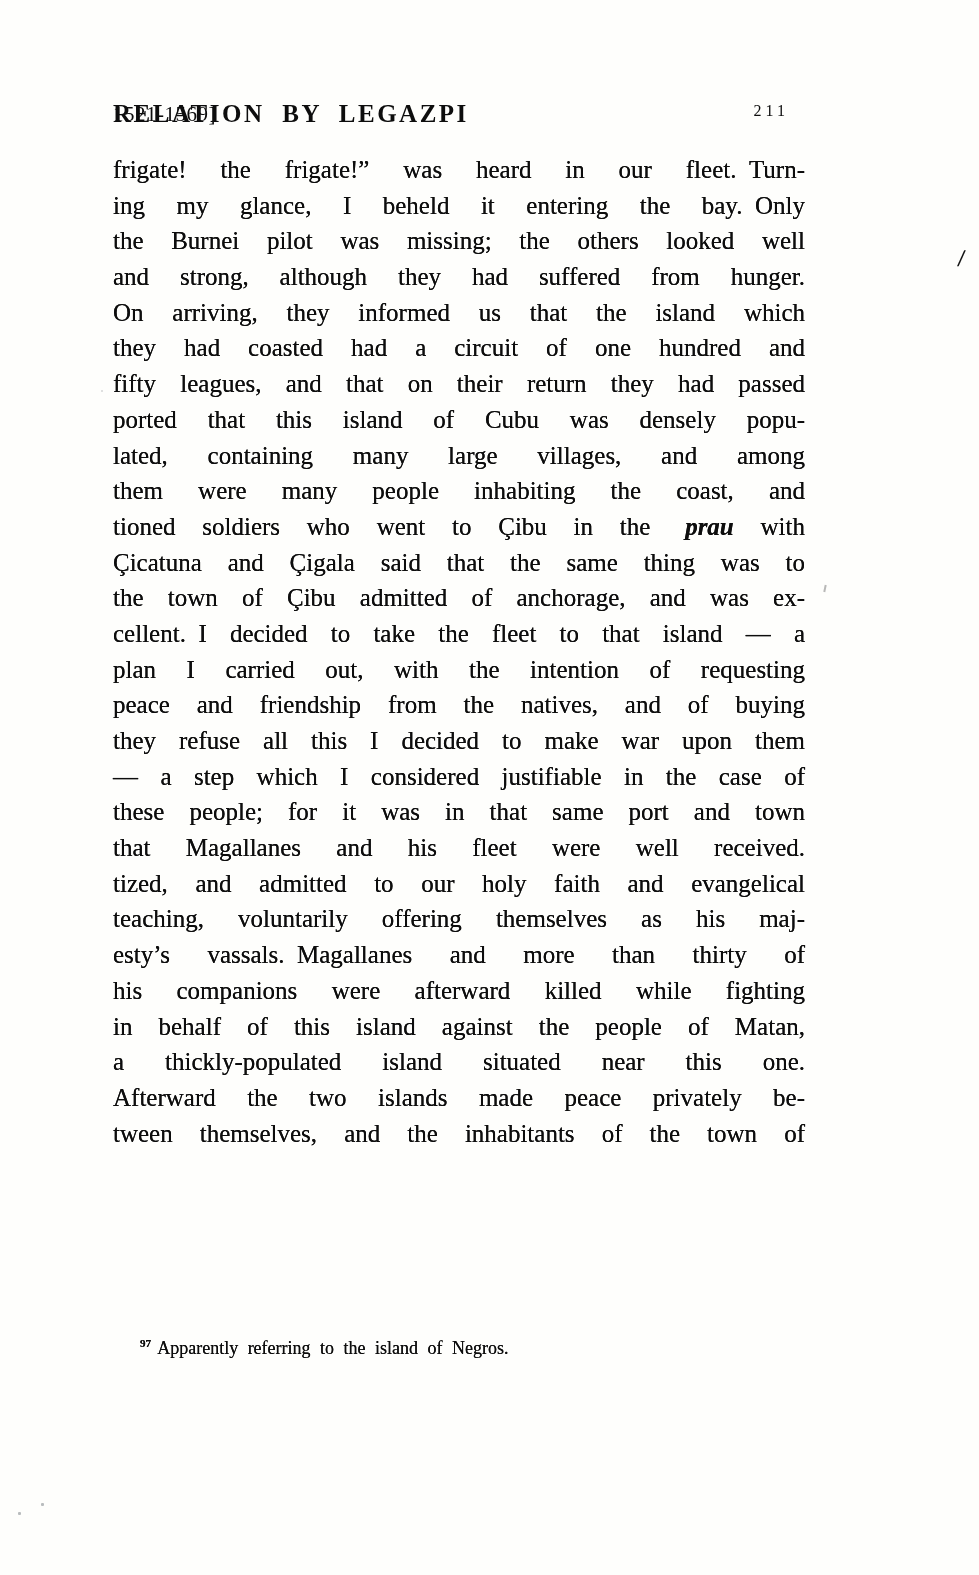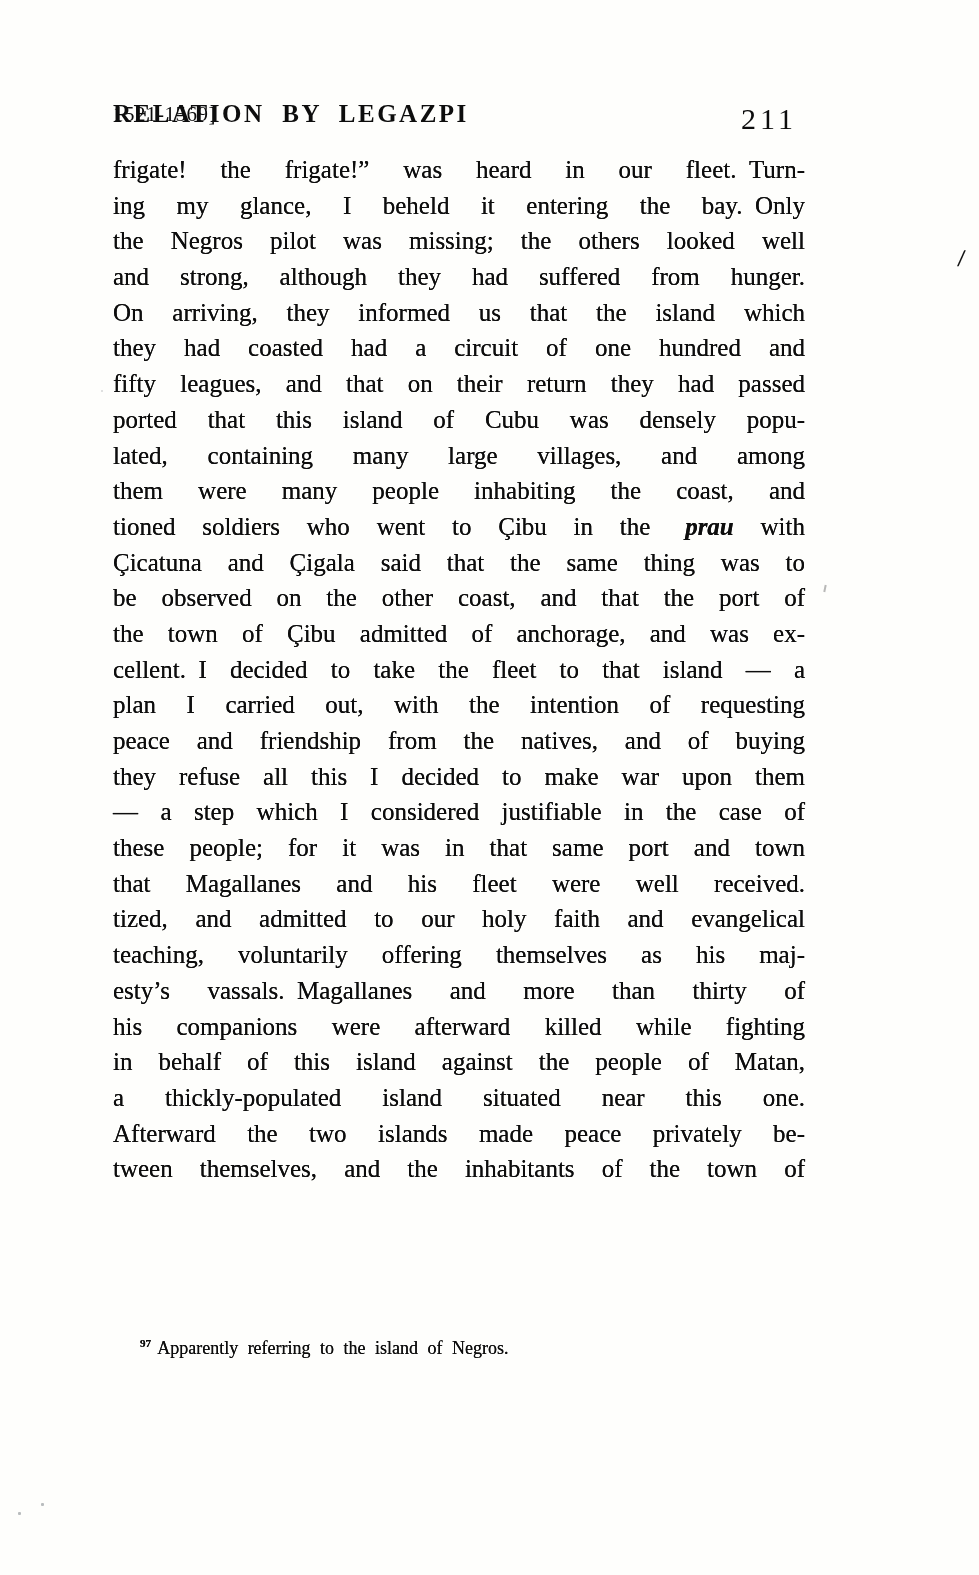--- a/index.html
+++ b/index.html
@@ -21,22 +21,22 @@
     font-size:21px;letter-spacing:0.5px;
     white-space:nowrap;
   }
   .head-title{
     position:absolute;left:0;top:2px;width:100%;
     font-size:25px;font-weight:700;
     letter-spacing:2.5px;word-spacing:9px;
     white-space:nowrap;
   }
   .folio{
-    position:absolute;right:8px;top:4px;
-    font-size:30px;letter-spacing:4px;
+    position:absolute;right:16px;top:4px;
+    font-size:16px;letter-spacing:4px;
     white-space:nowrap;
   }
   .body-text{
     position:absolute;
     left:113px;top:152px;width:692px;
     font-size:25px;
     line-height:35.7px;
     text-shadow:0 0 0.45px #1a1a1a;
   }
   .line{
@@ -88,31 +88,30 @@
 
   <header class="running-head">
     <span class="era">1521-1569]</span>
     <span class="head-title">RELATION BY LEGAZPI</span>
     <span class="folio">211</span>
   </header>
 
   <main class="body-text">
       <div class="line">frigate! the frigate!” was heard in our fleet. Turn-</div>
       <div class="line">ing my glance, I beheld it entering the bay. Only</div>
-      <div class="line">the Negros pilot was missing; the others looked well</div>
+      <div class="line">the Burnei pilot was missing; the others looked well</div>
       <div class="line">and strong, although they had suffered from hunger.</div>
       <div class="line">On arriving, they informed us that the island which</div>
       <div class="line">they had coasted had a circuit of one hundred and</div>
       <div class="line">fifty leagues, and that on their return they had passed</div>
       <div class="line">ported that this island of Cubu was densely popu-</div>
       <div class="line">lated, containing many large villages, and among</div>
       <div class="line">them were many people inhabiting the coast, and</div>
       <div class="line">tioned soldiers who went to Çibu in the <i>prau</i> with</div>
       <div class="line">Çicatuna and Çigala said that the same thing was to</div>
-      <div class="line">be observed on the other coast, and that the port of</div>
       <div class="line">the town of Çibu admitted of anchorage, and was ex-</div>
       <div class="line">cellent. I decided to take the fleet to that island — a</div>
       <div class="line">plan I carried out, with the intention of requesting</div>
       <div class="line">peace and friendship from the natives, and of buying</div>
       <div class="line">they refuse all this I decided to make war upon them</div>
       <div class="line">— a step which I considered justifiable in the case of</div>
       <div class="line">these people; for it was in that same port and town</div>
       <div class="line">that Magallanes and his fleet were well received.</div>
       <div class="line">tized, and admitted to our holy faith and evangelical</div>
       <div class="line">teaching, voluntarily offering themselves as his maj-</div>

